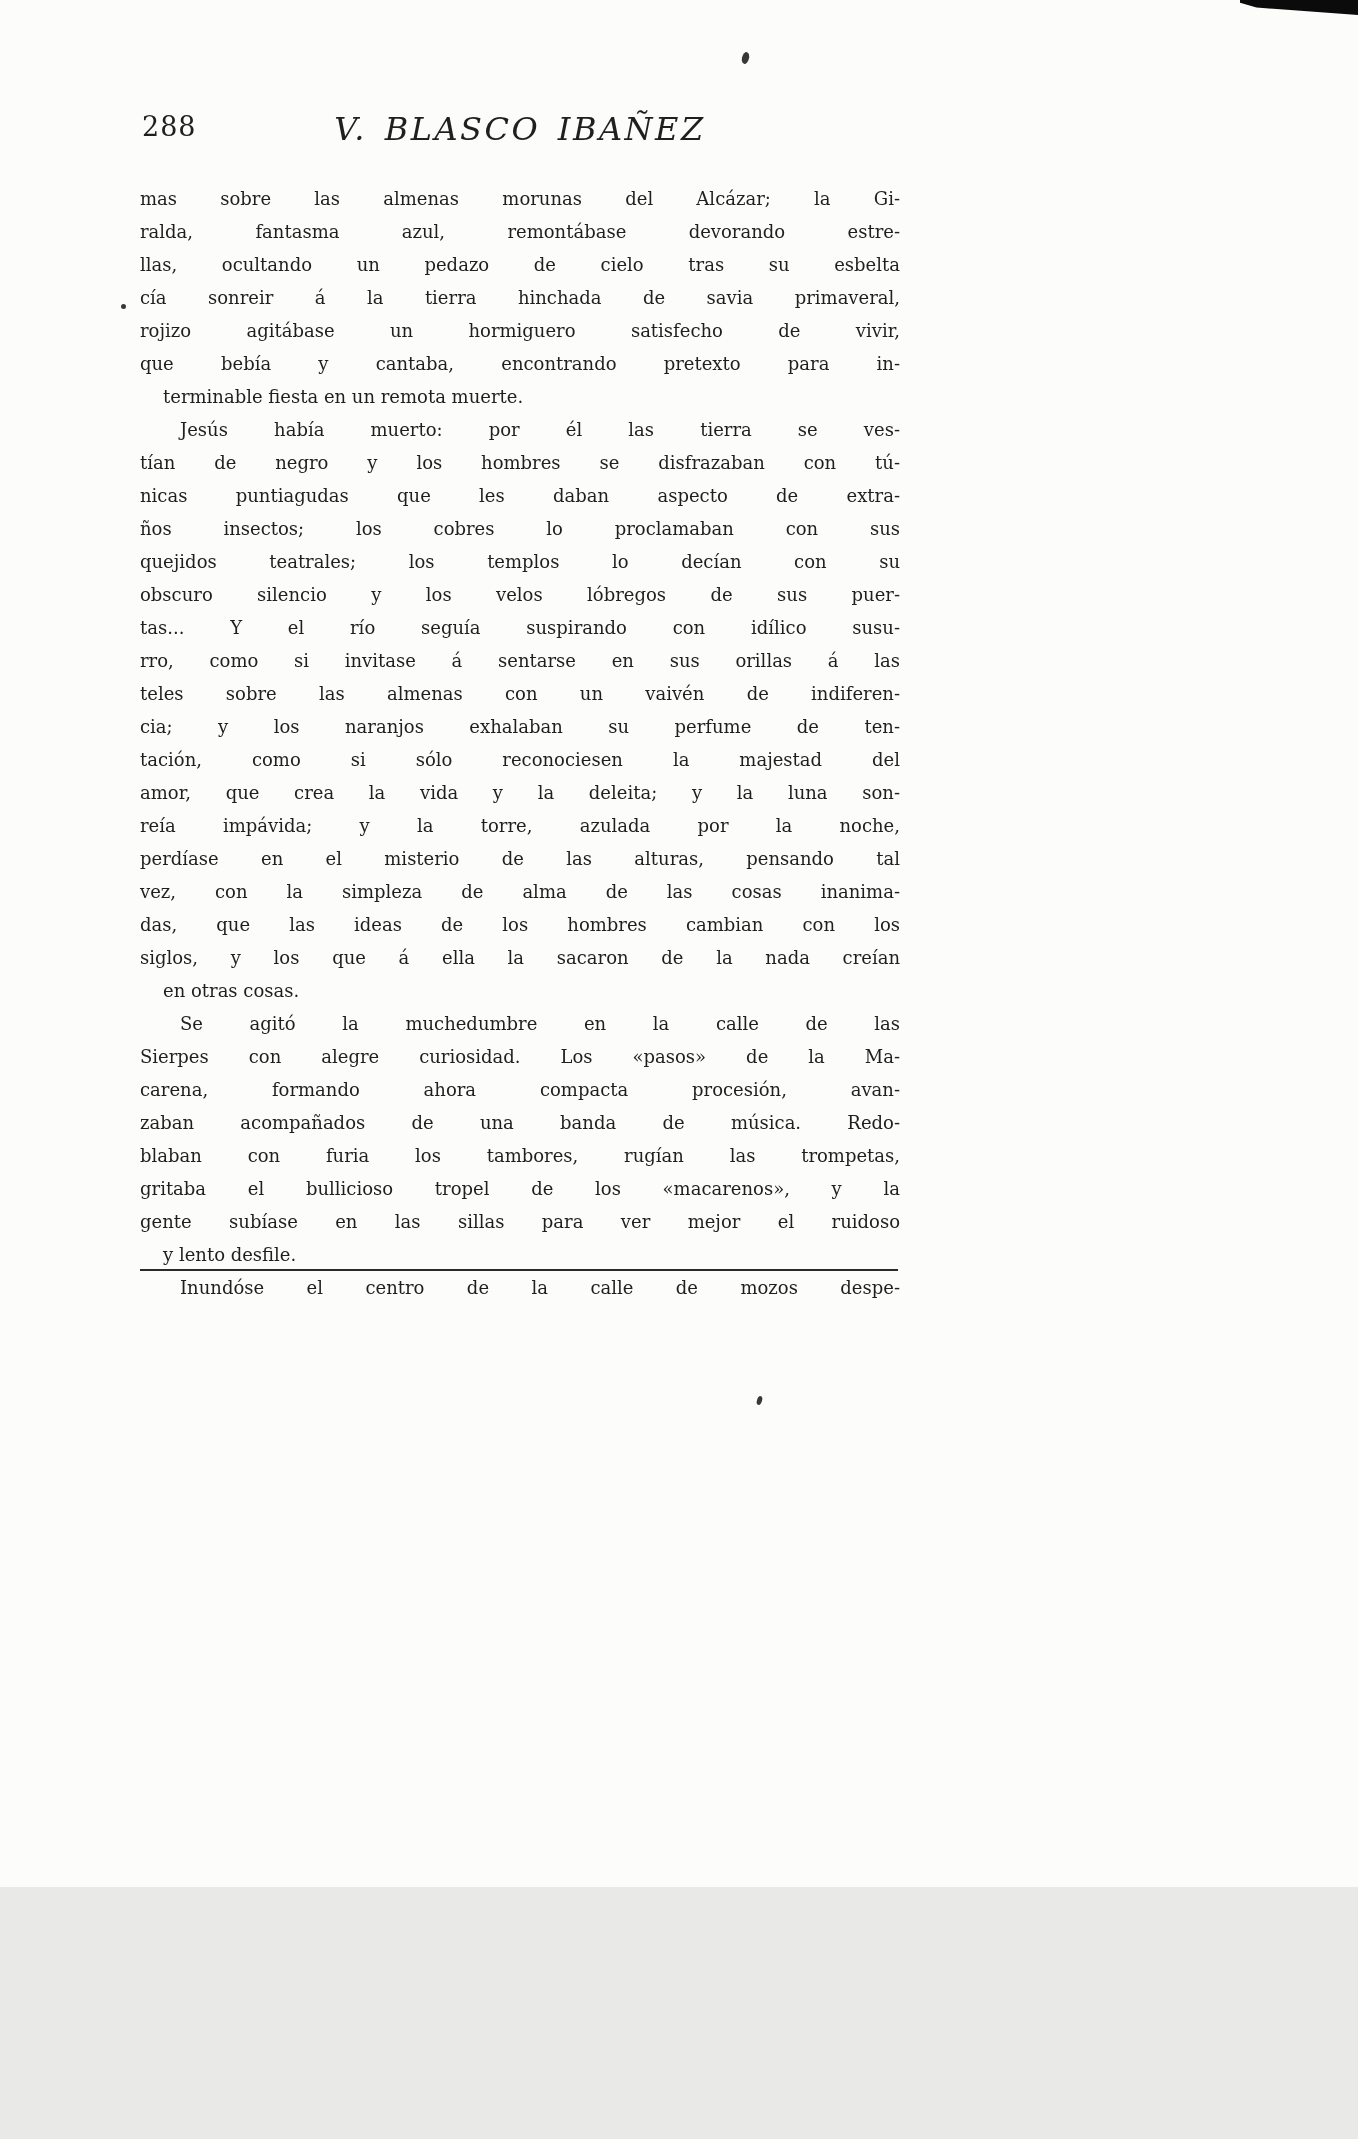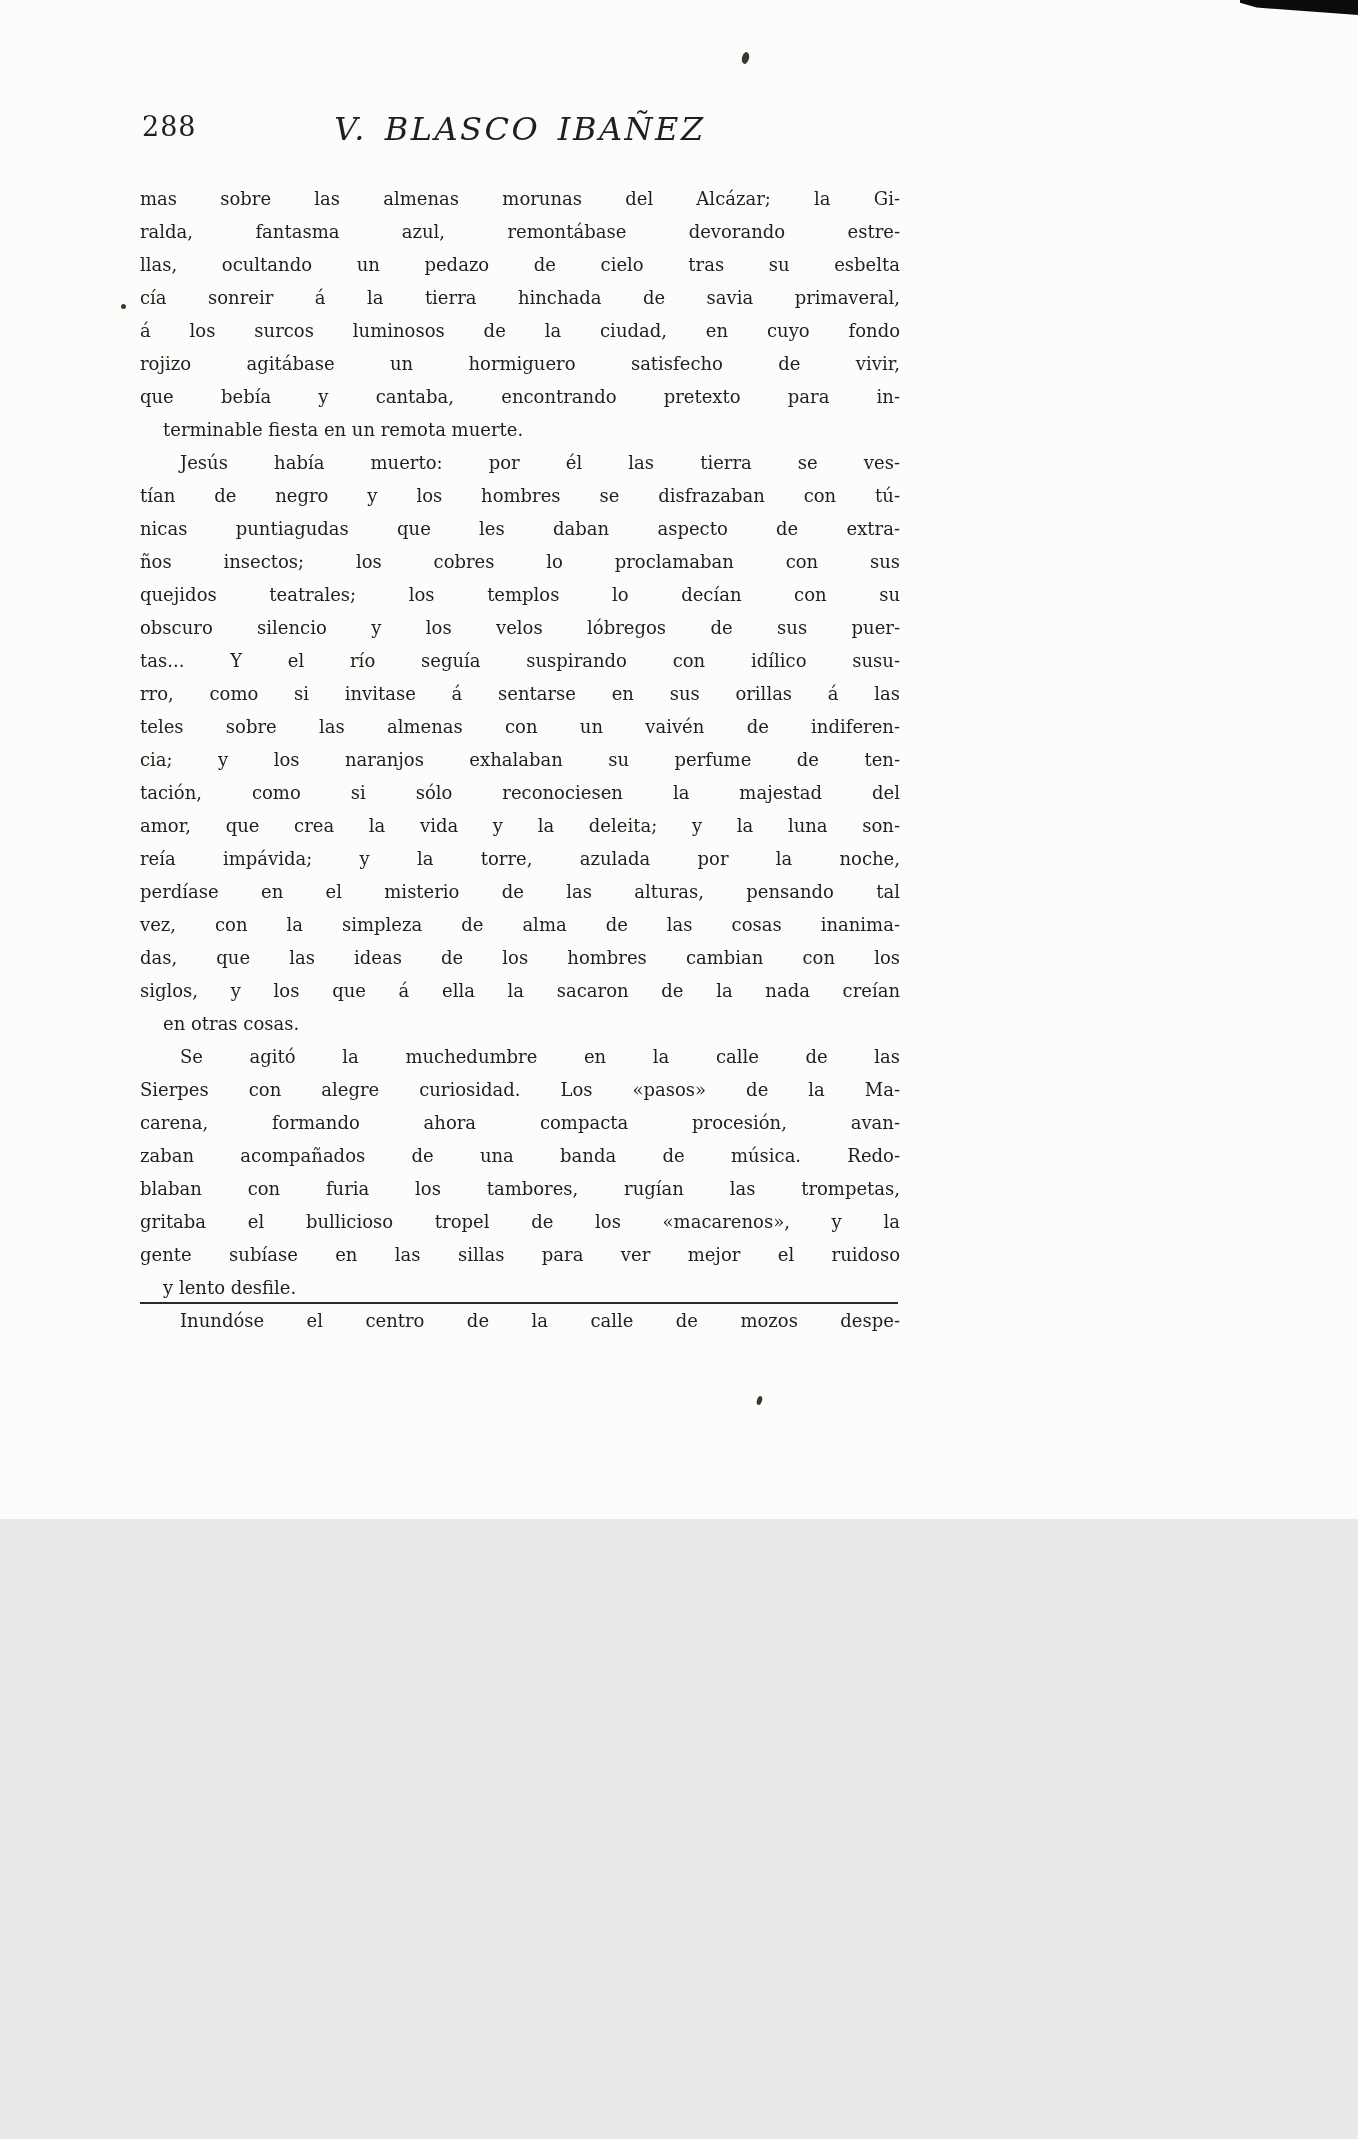--- a/index.html
+++ b/index.html
@@ -2,21 +2,21 @@
 <html><head>
 <meta charset="utf-8">
 <style>
   * { margin: 0; padding: 0; box-sizing: border-box; }
   html, body { width: 1358px; height: 2139px; }
   body { background: #e9e9e7; }
 
   .page {
     position: relative;
     width: 1358px;
-    height: 1519px;
+    height: 1887px;
     background: var(--paper, #fcfcfa);
     color: var(--ink, #201f1d);
     font-family: "DejaVu Serif", "Liberation Serif", serif;
     overflow: hidden;
   }
 
   .content {
     position: absolute;
     left: 140px;
     top: 110px;
@@ -96,21 +96,20 @@
       <span class="page-number">288</span>
       <span class="running-title">V. BLASCO IBAÑEZ</span>
     </header>
 
     <main class="text-block">
         <div class="paragraph">
           <div class="line">mas sobre las almenas morunas del Alcázar; la Gi-</div>
           <div class="line">ralda, fantasma azul, remontábase devorando estre-</div>
           <div class="line">llas, ocultando un pedazo de cielo tras su esbelta</div>
           <div class="line">cía sonreir á la tierra hinchada de savia primaveral,</div>
-          <div class="line">á los surcos luminosos de la ciudad, en cuyo fondo</div>
           <div class="line">rojizo agitábase un hormiguero satisfecho de vivir,</div>
           <div class="line">que bebía y cantaba, encontrando pretexto para in-</div>
           <div class="line unjust">terminable fiesta en un remota muerte.</div>
         </div>
         <div class="paragraph">
           <div class="line indent">Jesús había muerto: por él las tierra se ves-</div>
           <div class="line">tían de negro y los hombres se disfrazaban con tú-</div>
           <div class="line">nicas puntiagudas que les daban aspecto de extra-</div>
           <div class="line">ños insectos; los cobres lo proclamaban con sus</div>
           <div class="line">quejidos teatrales; los templos lo decían con su</div>

